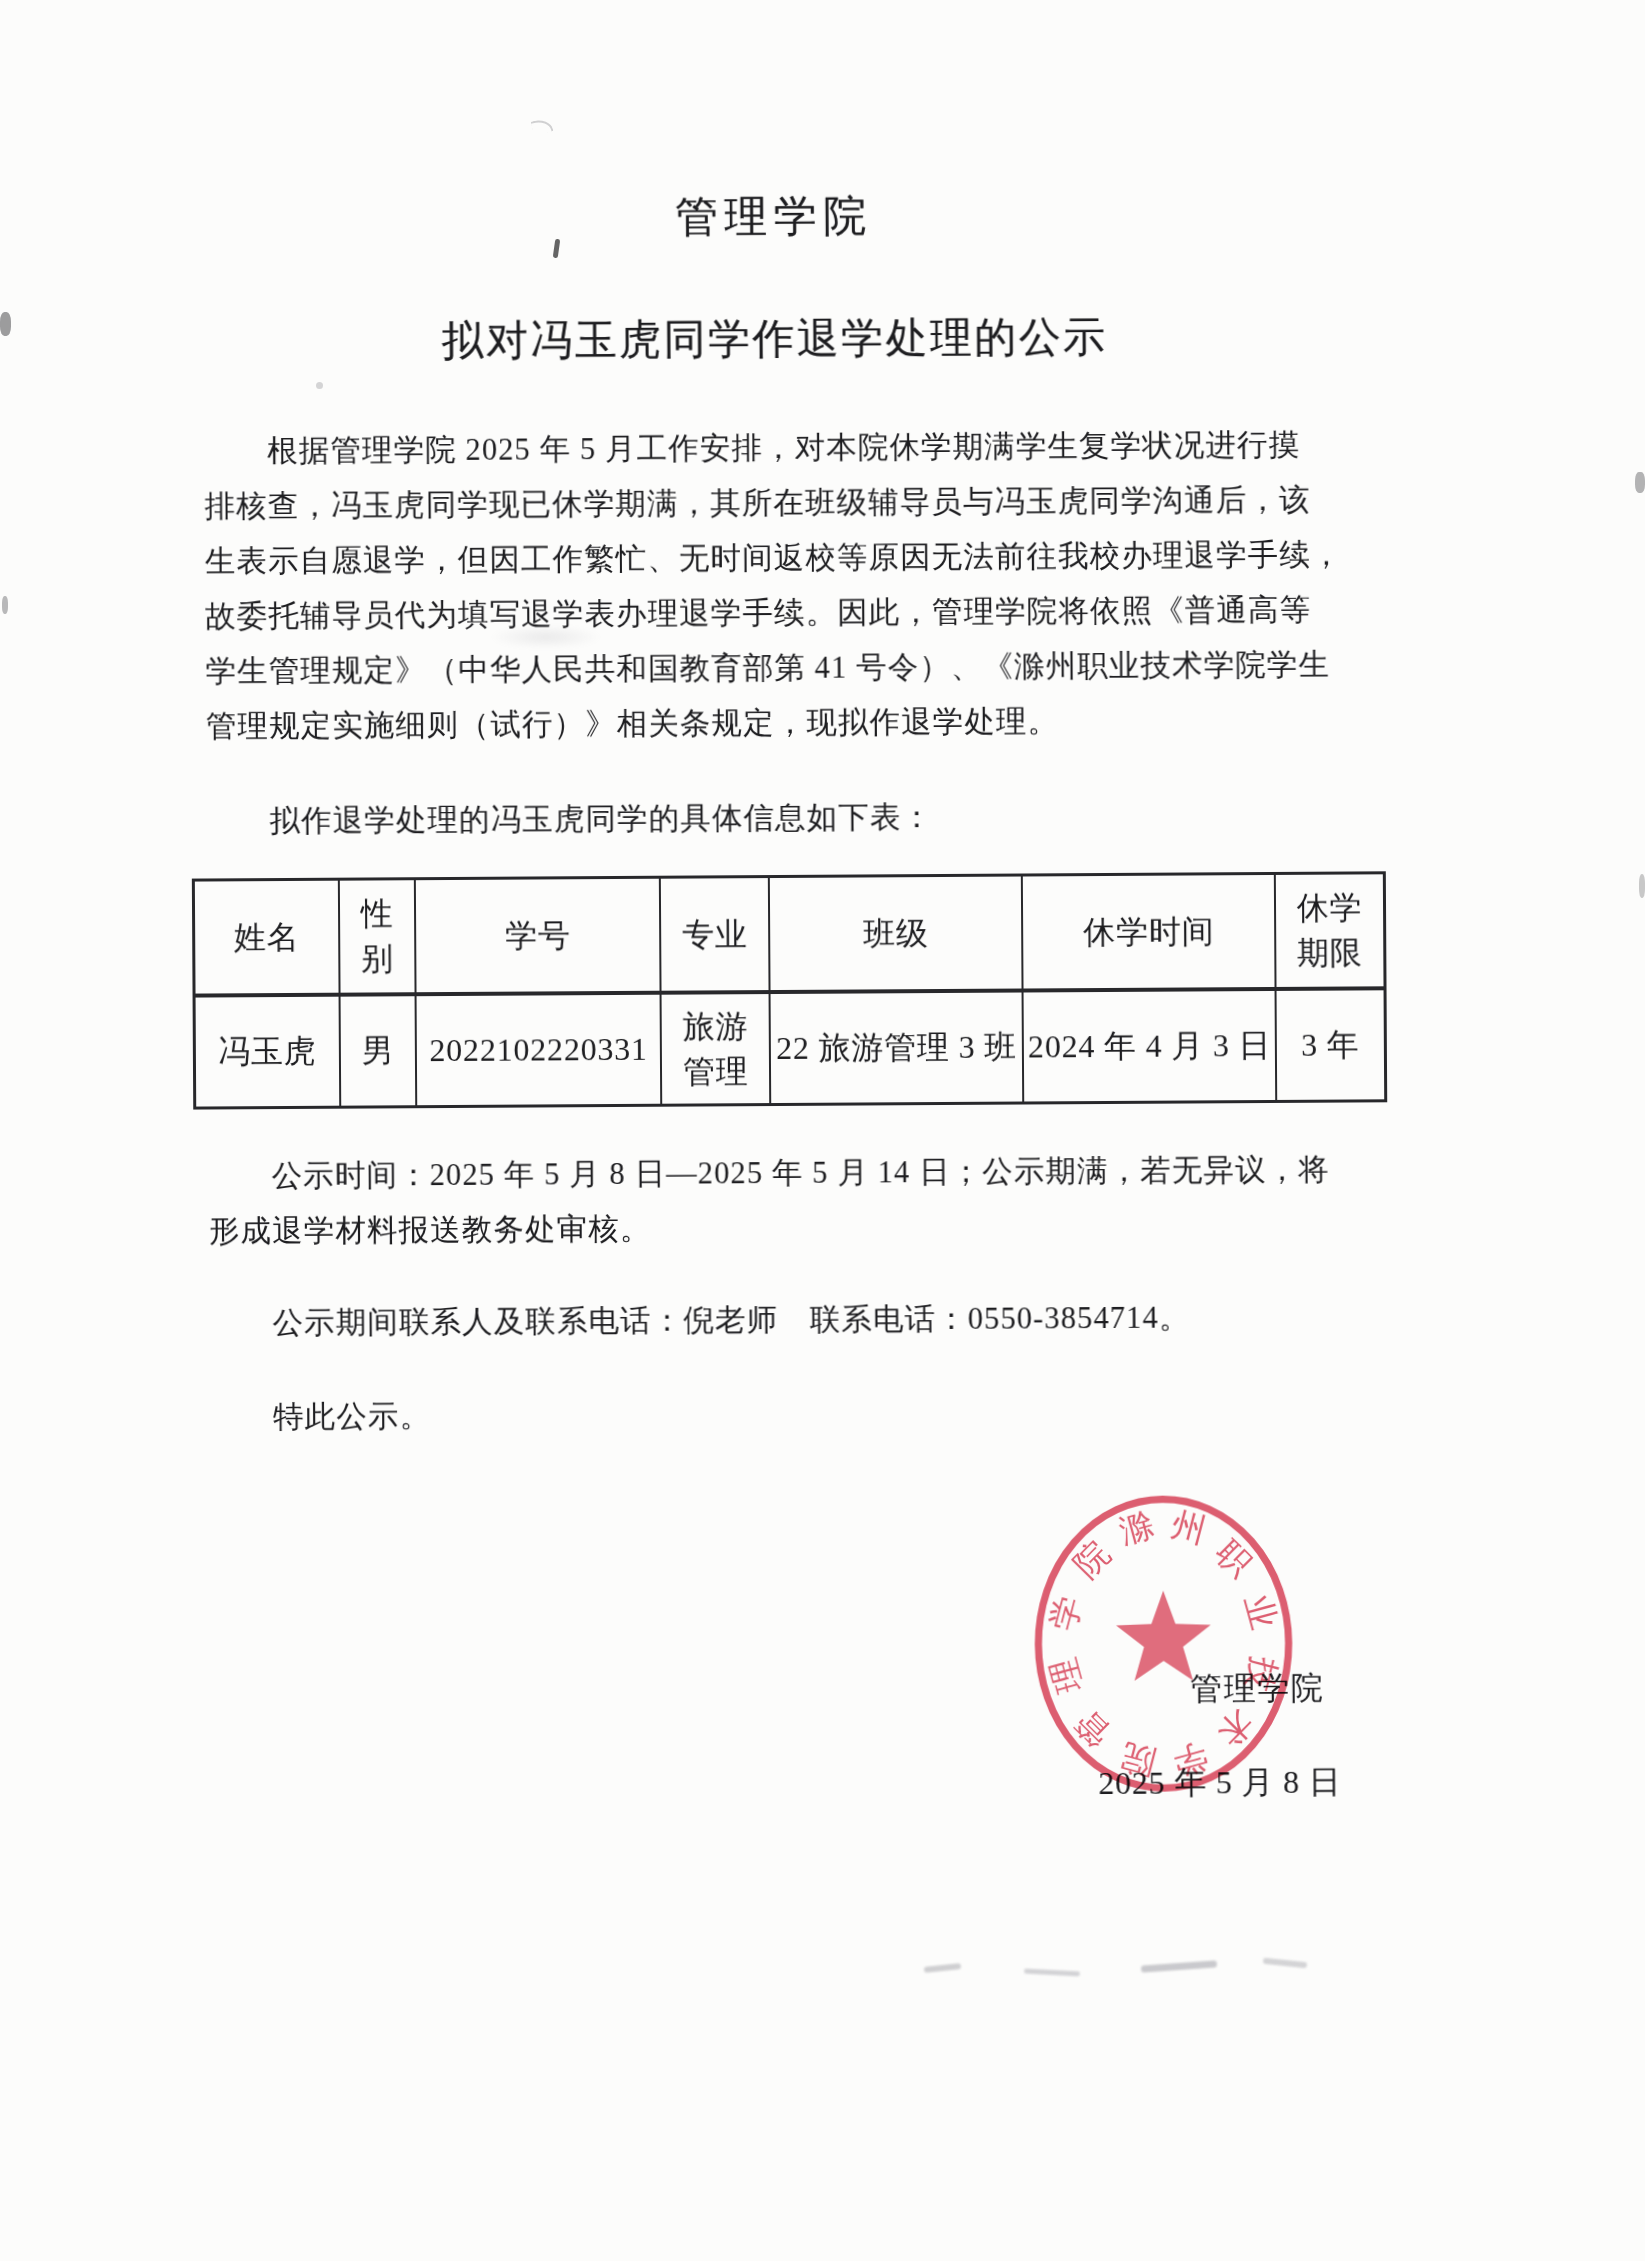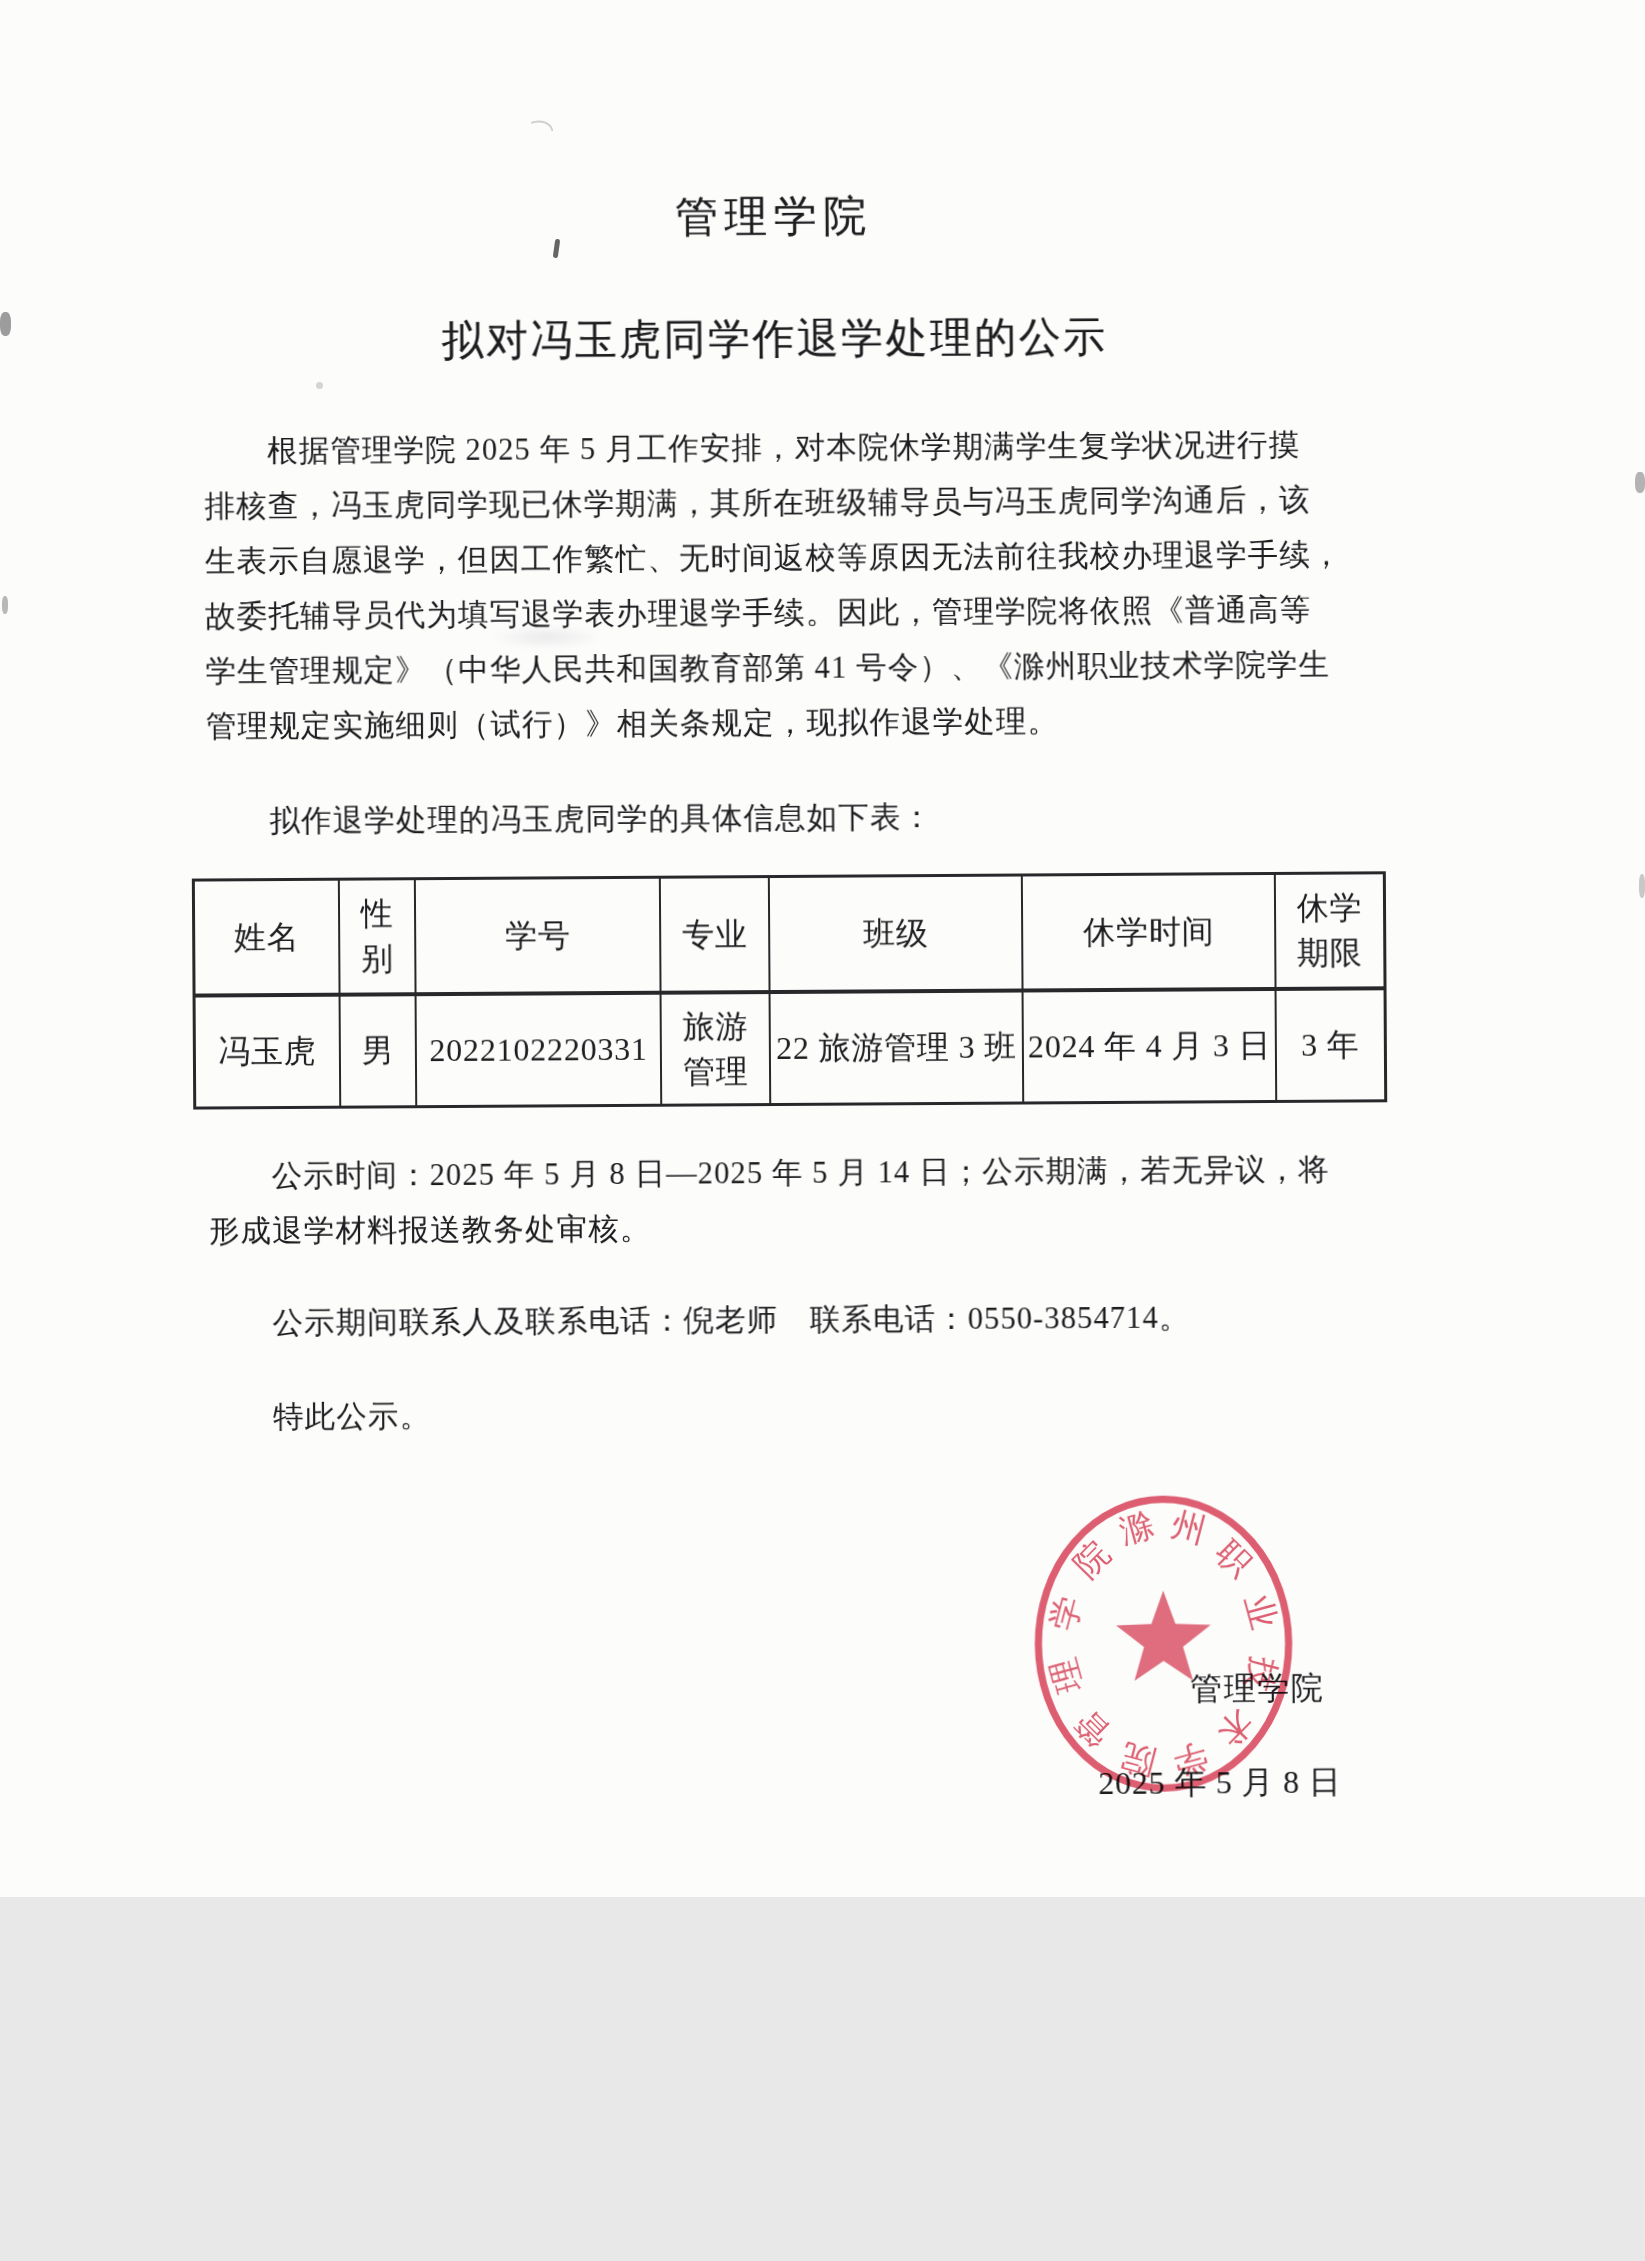--- a/index.html
+++ b/index.html
@@ -1,16 +1,16 @@
 <!DOCTYPE html>
 <html style="--seal: #d8475c;font-size:13px"><head>
 <meta charset="utf-8">
 <style>
   html,body{margin:0;padding:0;background:#e8e8e8;}
-  .page{position:relative;width:1645px;height:1897px;background:#fcfcfb;overflow:hidden;
+  .page{position:relative;width:1645px;height:2261px;background:#fcfcfb;overflow:hidden;
         font-family:"Liberation Serif","DejaVu Serif",serif;color:#1d1d20;}
   .sheet{position:absolute;left:207px;top:0;width:1142px;height:2261px;
          transform:rotate(-0.35deg);transform-origin:50% 40%;}
   .t-shadow{text-shadow:0 0 0.8px rgba(20,20,20,.45);}
   h1.doc-title{margin:0;padding-top:193px;font-size:43px;line-height:48px;font-weight:400;
        text-align:center;letter-spacing:6.4px;}
   h2.doc-subtitle{margin:74px 0 0 0;font-size:42px;line-height:48px;font-weight:400;
        text-align:center;letter-spacing:2.4px;}
   .para{margin:0;font-size:30.5px;line-height:55px;letter-spacing:1.1px;white-space:pre;
         text-indent:63px;}

